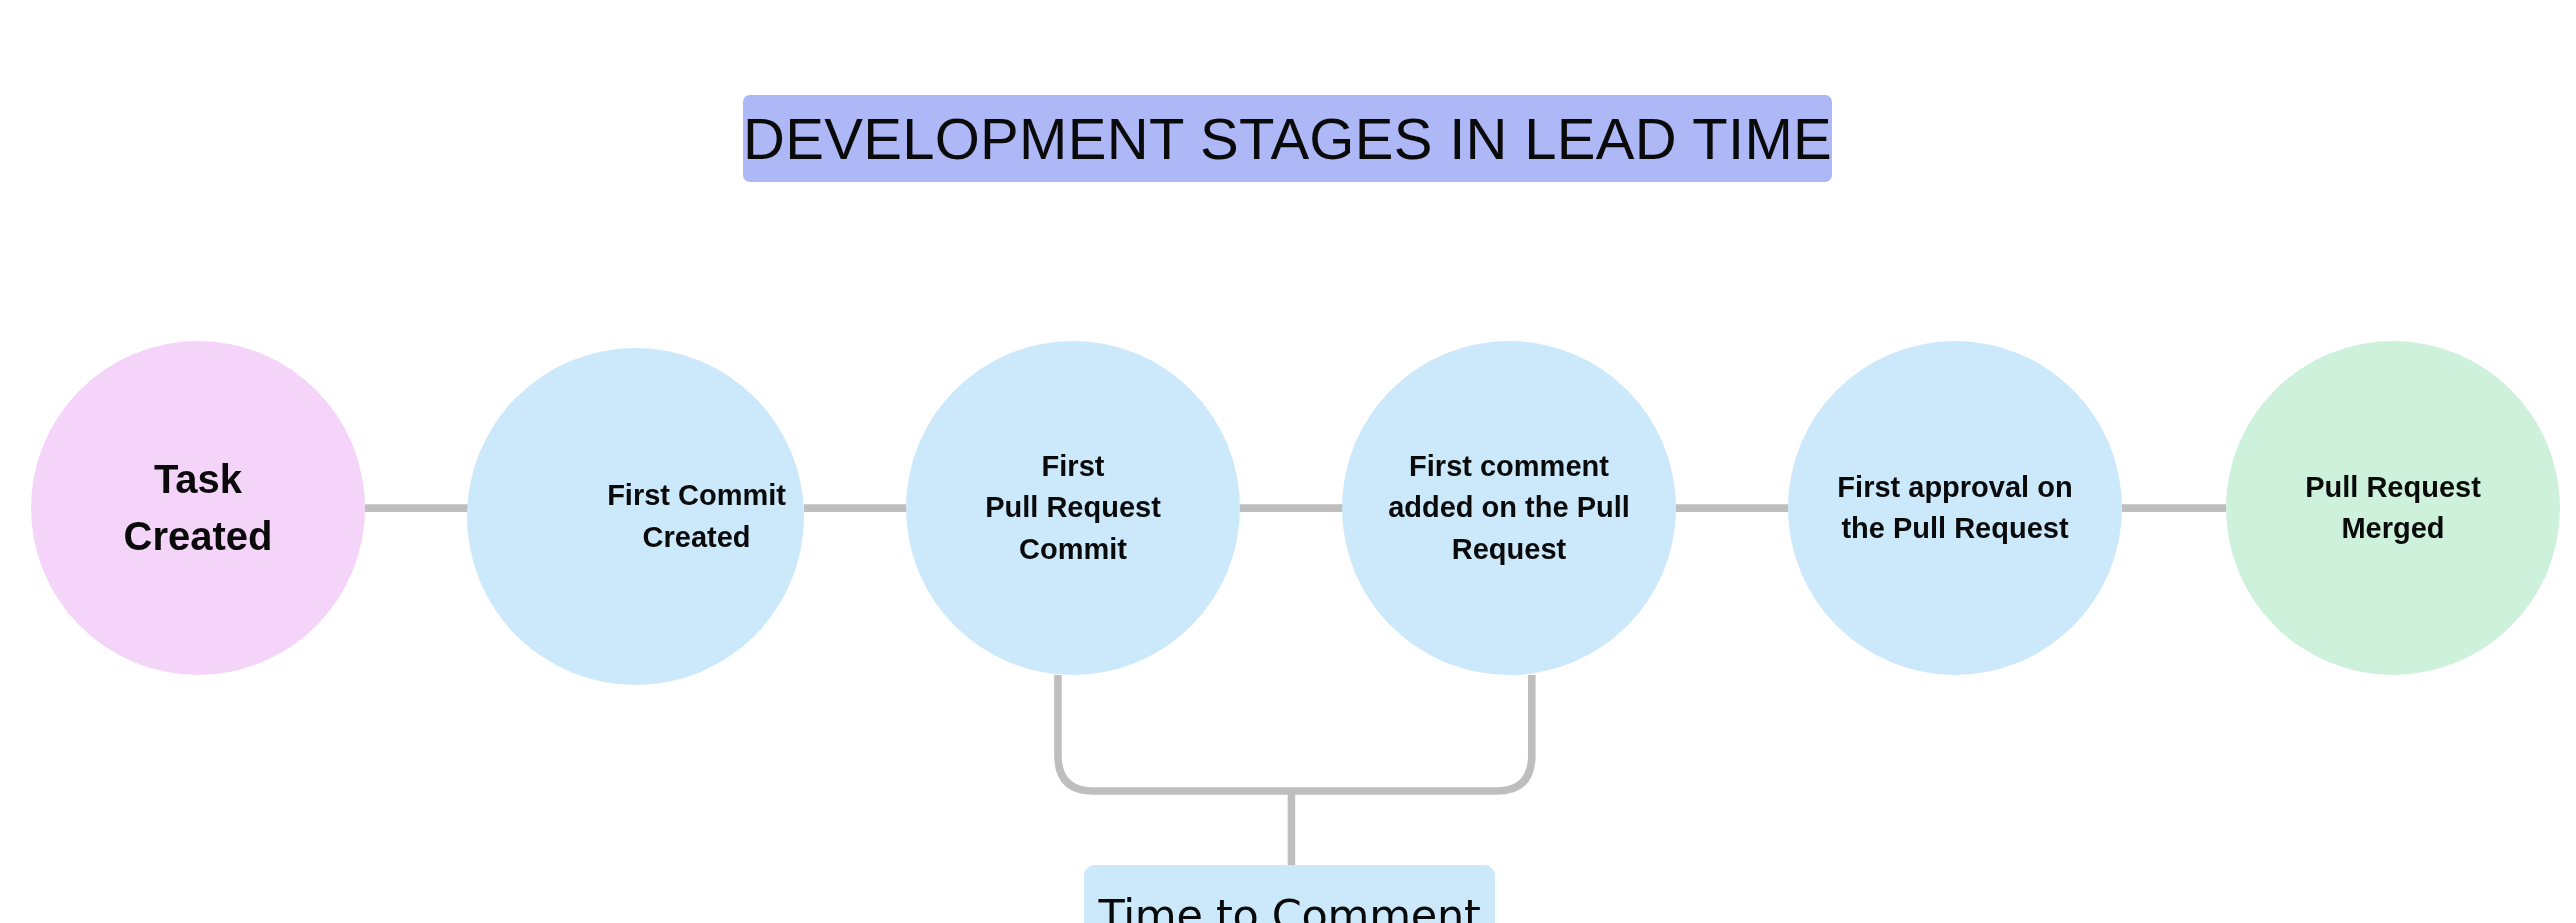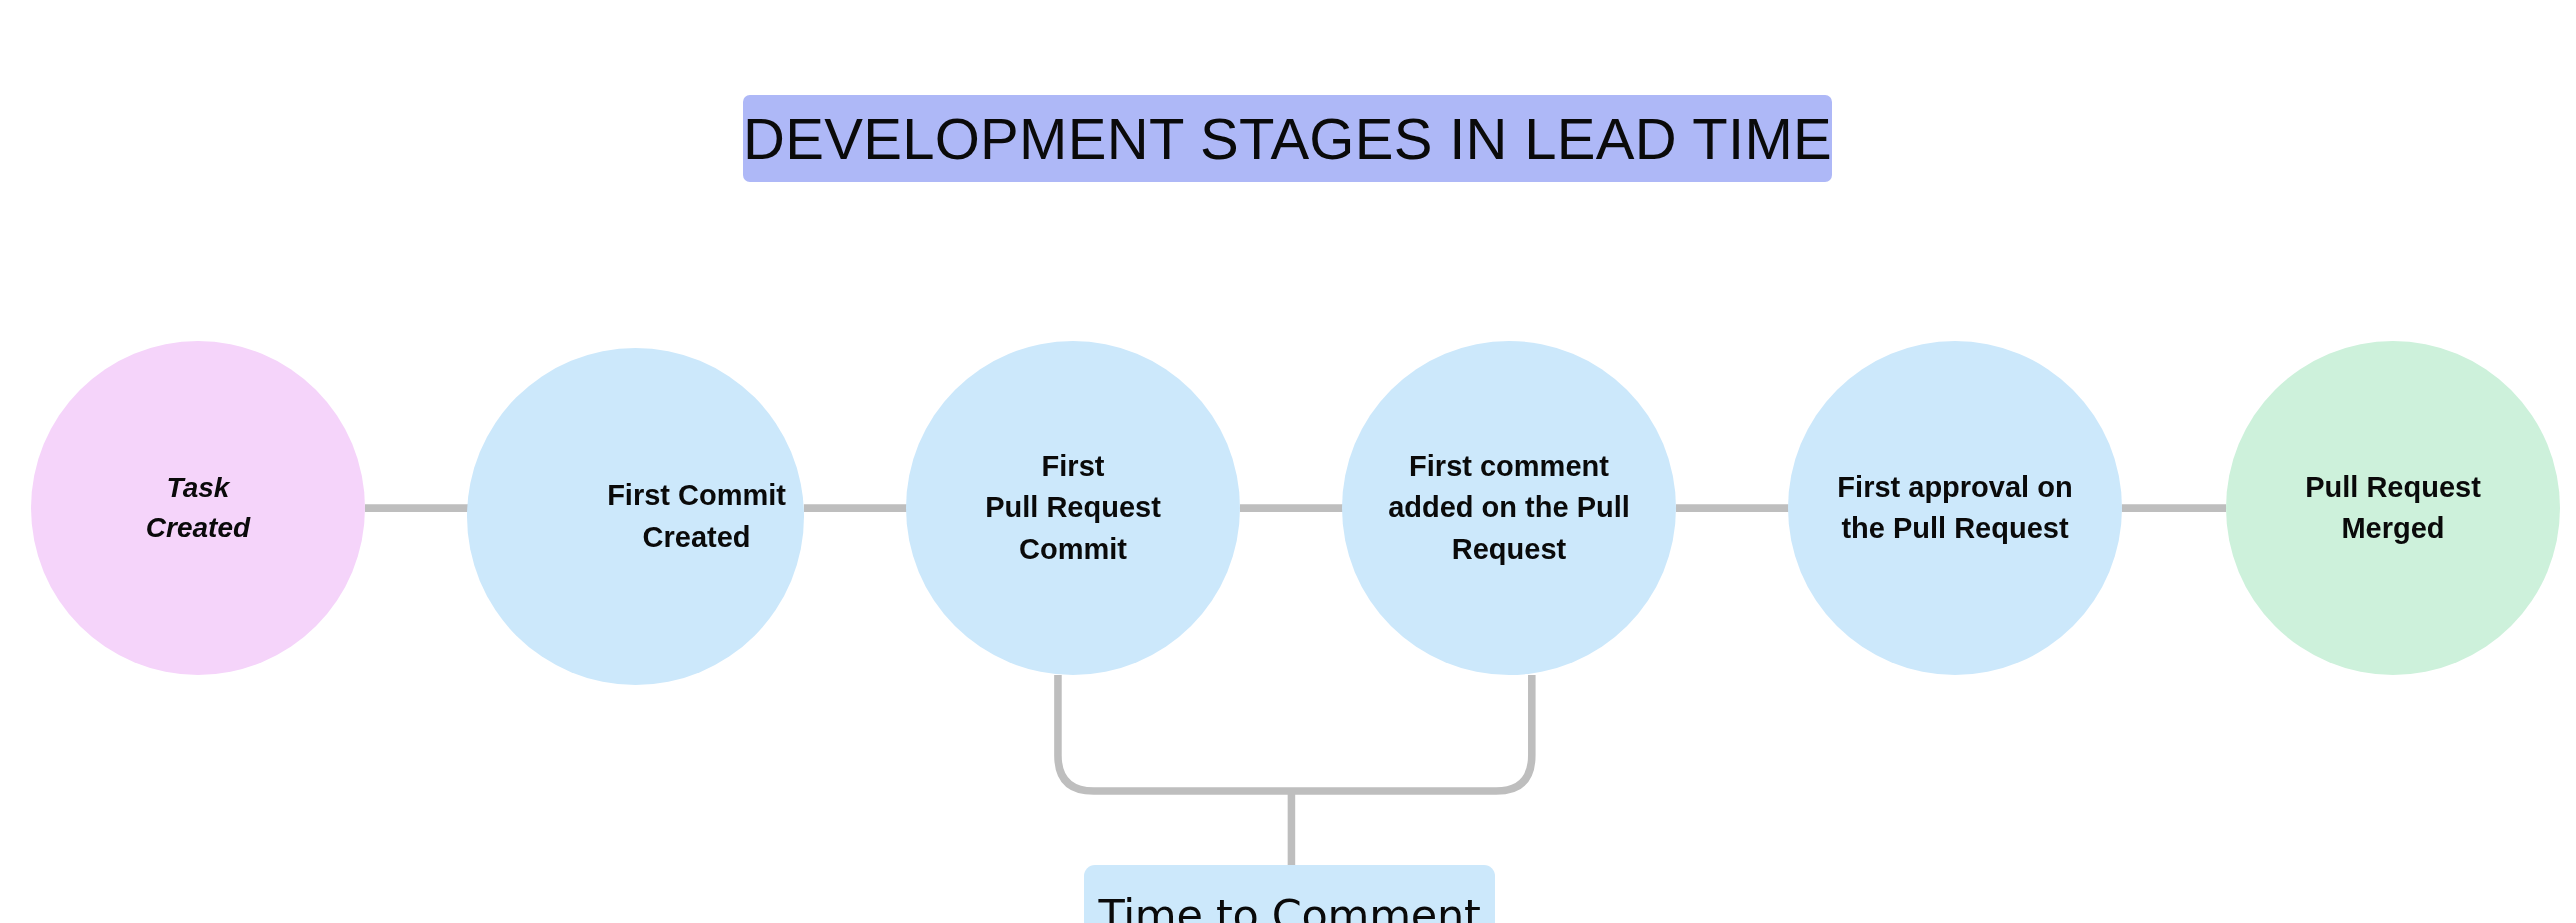--- a/index.html
+++ b/index.html
@@ -65,21 +65,21 @@
     box-sizing: border-box;
   }
   .node-label {
     font-family: "Liberation Sans", sans-serif;
     font-weight: 700;
     color: #0a0a0a;
     line-height: 1.42;
     white-space: pre-line;
     padding: 0 18px;
   }
-  .fs-lg { font-size: 28px; font-style: italic; }
+  .fs-lg { font-size: 40px; }
   .fs-md { font-size: 29px; }
 
   
   #metric-box {
     position: absolute;
     left: 1084px;
     top: 817px;
     width: 411px;
     height: 100px;
     background: #CCE8FB;

